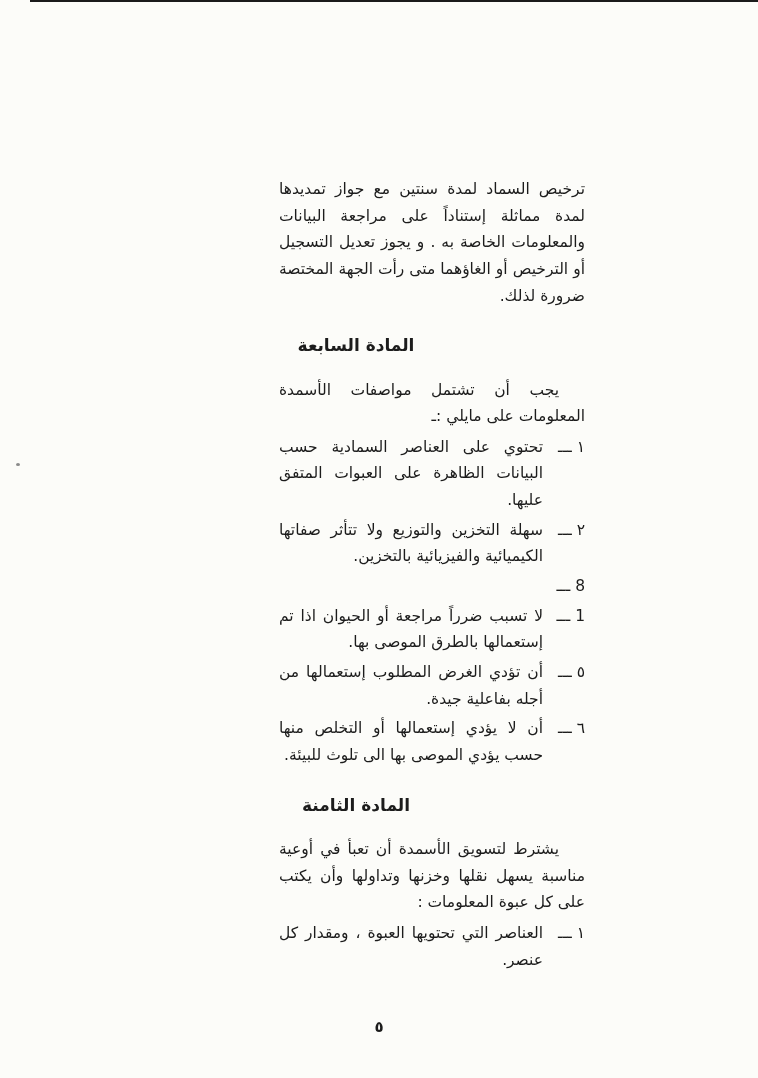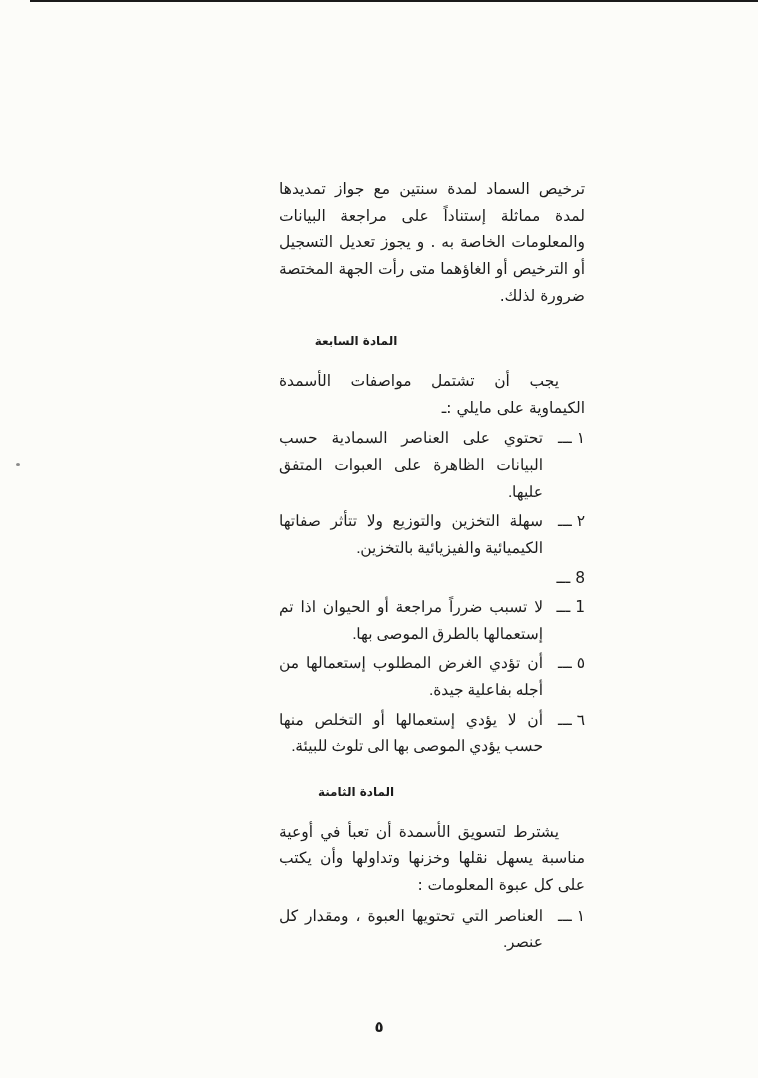--- a/index.html
+++ b/index.html
@@ -28,31 +28,31 @@
     direction: rtl;
     text-align: justify;
     font-size: 15.5px;
     line-height: 1.72;
     letter-spacing: 0.2px;
     margin-left: 36px;
   }
   .para { margin-bottom: 4px; }
   .indent { text-indent: 26px; }
   .heading {
-    font-size: 12px;
+    font-size: 17px;
     font-weight: bold;
     width: fit-content;
     margin: 22px auto 16px;
     transform: translateX(-76px);
     white-space: nowrap;
   }
   .list { list-style: none; }
   .list-item { display: flex; margin-bottom: 3px; }
   .marker { flex: 0 0 42px; white-space: nowrap; }
-  .item-text { flex: 1; font-family: Liberation Serif, serif; }
+  .item-text { flex: 1; }
   .page-number {
     position: absolute;
     bottom: 42px;
     left: 0; right: 0;
     text-align: center;
     font-weight: bold;
     font-size: 15px;
   }
 </style>
 </head>
@@ -60,21 +60,21 @@
 
 <div class="page">
   <div class="scan-top"></div>
   <div class="speck"></div>
 
   <main class="content" dir="rtl">
 
     <p class="para">ترخيص السماد لمدة سنتين مع جواز تمديدها لمدة مماثلة إستناداً على مراجعة البيانات والمعلومات الخاصة به . و يجوز تعديل التسجيل أو الترخيص أو الغاؤهما متى رأت الجهة المختصة ضرورة لذلك.</p>
 
     <h2 class="heading">المادة السابعة</h2>
-    <p class="para indent">يجب أن تشتمل مواصفات الأسمدة الكيماوية على مايلي :ـ</p>
+    <p class="para indent">يجب أن تشتمل مواصفات الأسمدة المعلومات على مايلي :ـ</p>
 
     <ol class="list">
       <li class="list-item">
         <span class="marker">١ ـــ</span>
         <span class="item-text">تحتوي على العناصر السمادية حسب البيانات الظاهرة على العبوات المتفق عليها.</span>
       </li>
       <li class="list-item">
         <span class="marker">٢ ـــ</span>
         <span class="item-text">سهلة التخزين والتوزيع ولا تتأثر صفاتها الكيميائية والفيزيائية بالتخزين.</span>
       </li>

